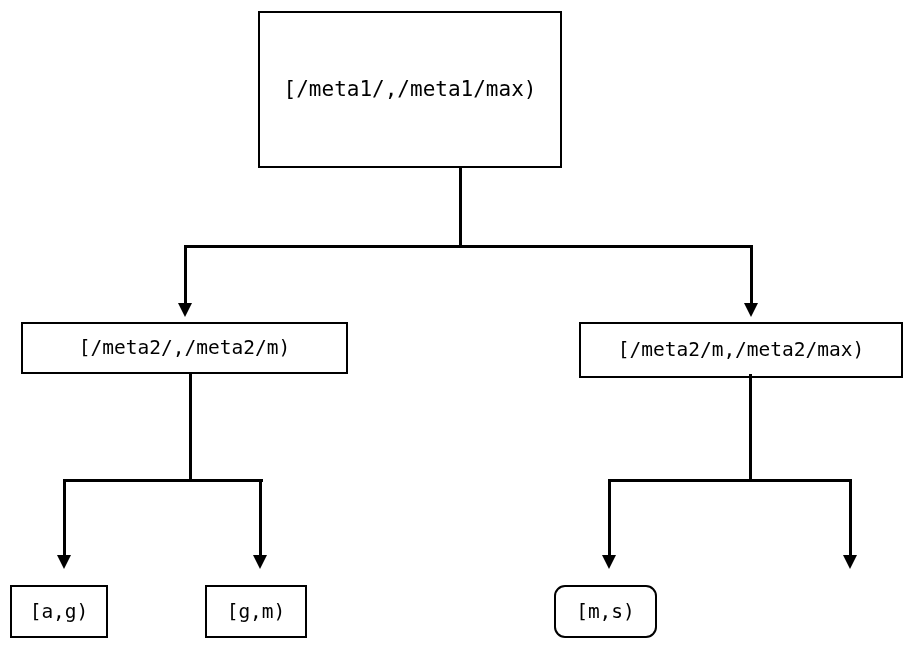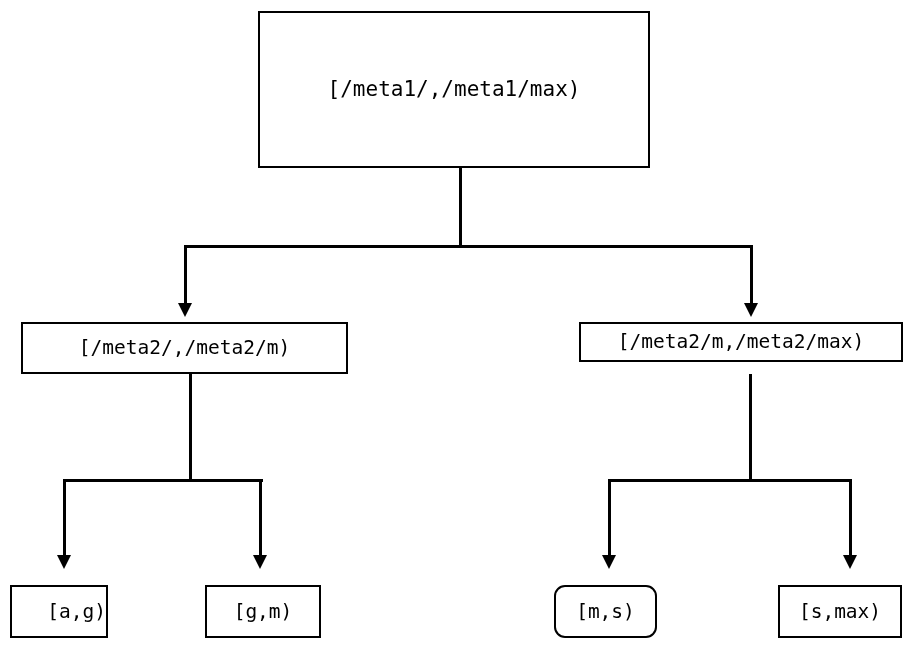--- a/index.html
+++ b/index.html
@@ -31,46 +31,46 @@
     white-space: nowrap;
   }
   .node-label {
     display: block;
     line-height: 1;
   }
   
   .node-root {
     left: 258px;
     top: 11px;
-    width: 392px;
+    width: 304px;
     height: 157px;
     font-size: 21px;
   }
   .node-mid-left {
     left: 21px;
     top: 322px;
     width: 327px;
     height: 52px;
     font-size: 19.5px;
     text-align: right;
   }
   .node-mid-right {
     left: 579px;
     top: 322px;
     width: 324px;
-    height: 40px;
+    height: 56px;
     font-size: 19.5px;
   }
   .node-leaf {
     top: 585px;
     height: 53px;
     font-size: 19.5px;
   }
-  .leaf-ag   { left: 10px;  width: 98px; justify-content: flex-end;  }
-  .leaf-gm   { left: 205px; width: 116px; }
+  .leaf-ag   { left: 10px;  width: 98px;  }
+  .leaf-gm   { left: 205px; width: 102px; }
   .leaf-ms   { left: 554px; width: 103px; border-radius: 11px; }
   .leaf-smax { left: 778px; width: 124px; }
 
   
   .edge-v, .edge-h {
     position: absolute;
     background: #000000;
   }
   .edge-v { width: 3px; }
   .edge-h { height: 3px; }
@@ -147,17 +147,14 @@
 
   <div class="node node-leaf leaf-ag">
     <span class="node-label">[a,g)</span>
   </div>
   <div class="node node-leaf leaf-gm">
     <span class="node-label">[g,m)</span>
   </div>
   <div class="node node-leaf leaf-ms">
     <span class="node-label">[m,s)</span>
   </div>
-  <div class="node node-leaf leaf-smax">
-    <span class="node-label">[s,max)</span>
-  </div>
 
 </div>
 
 </body></html>

